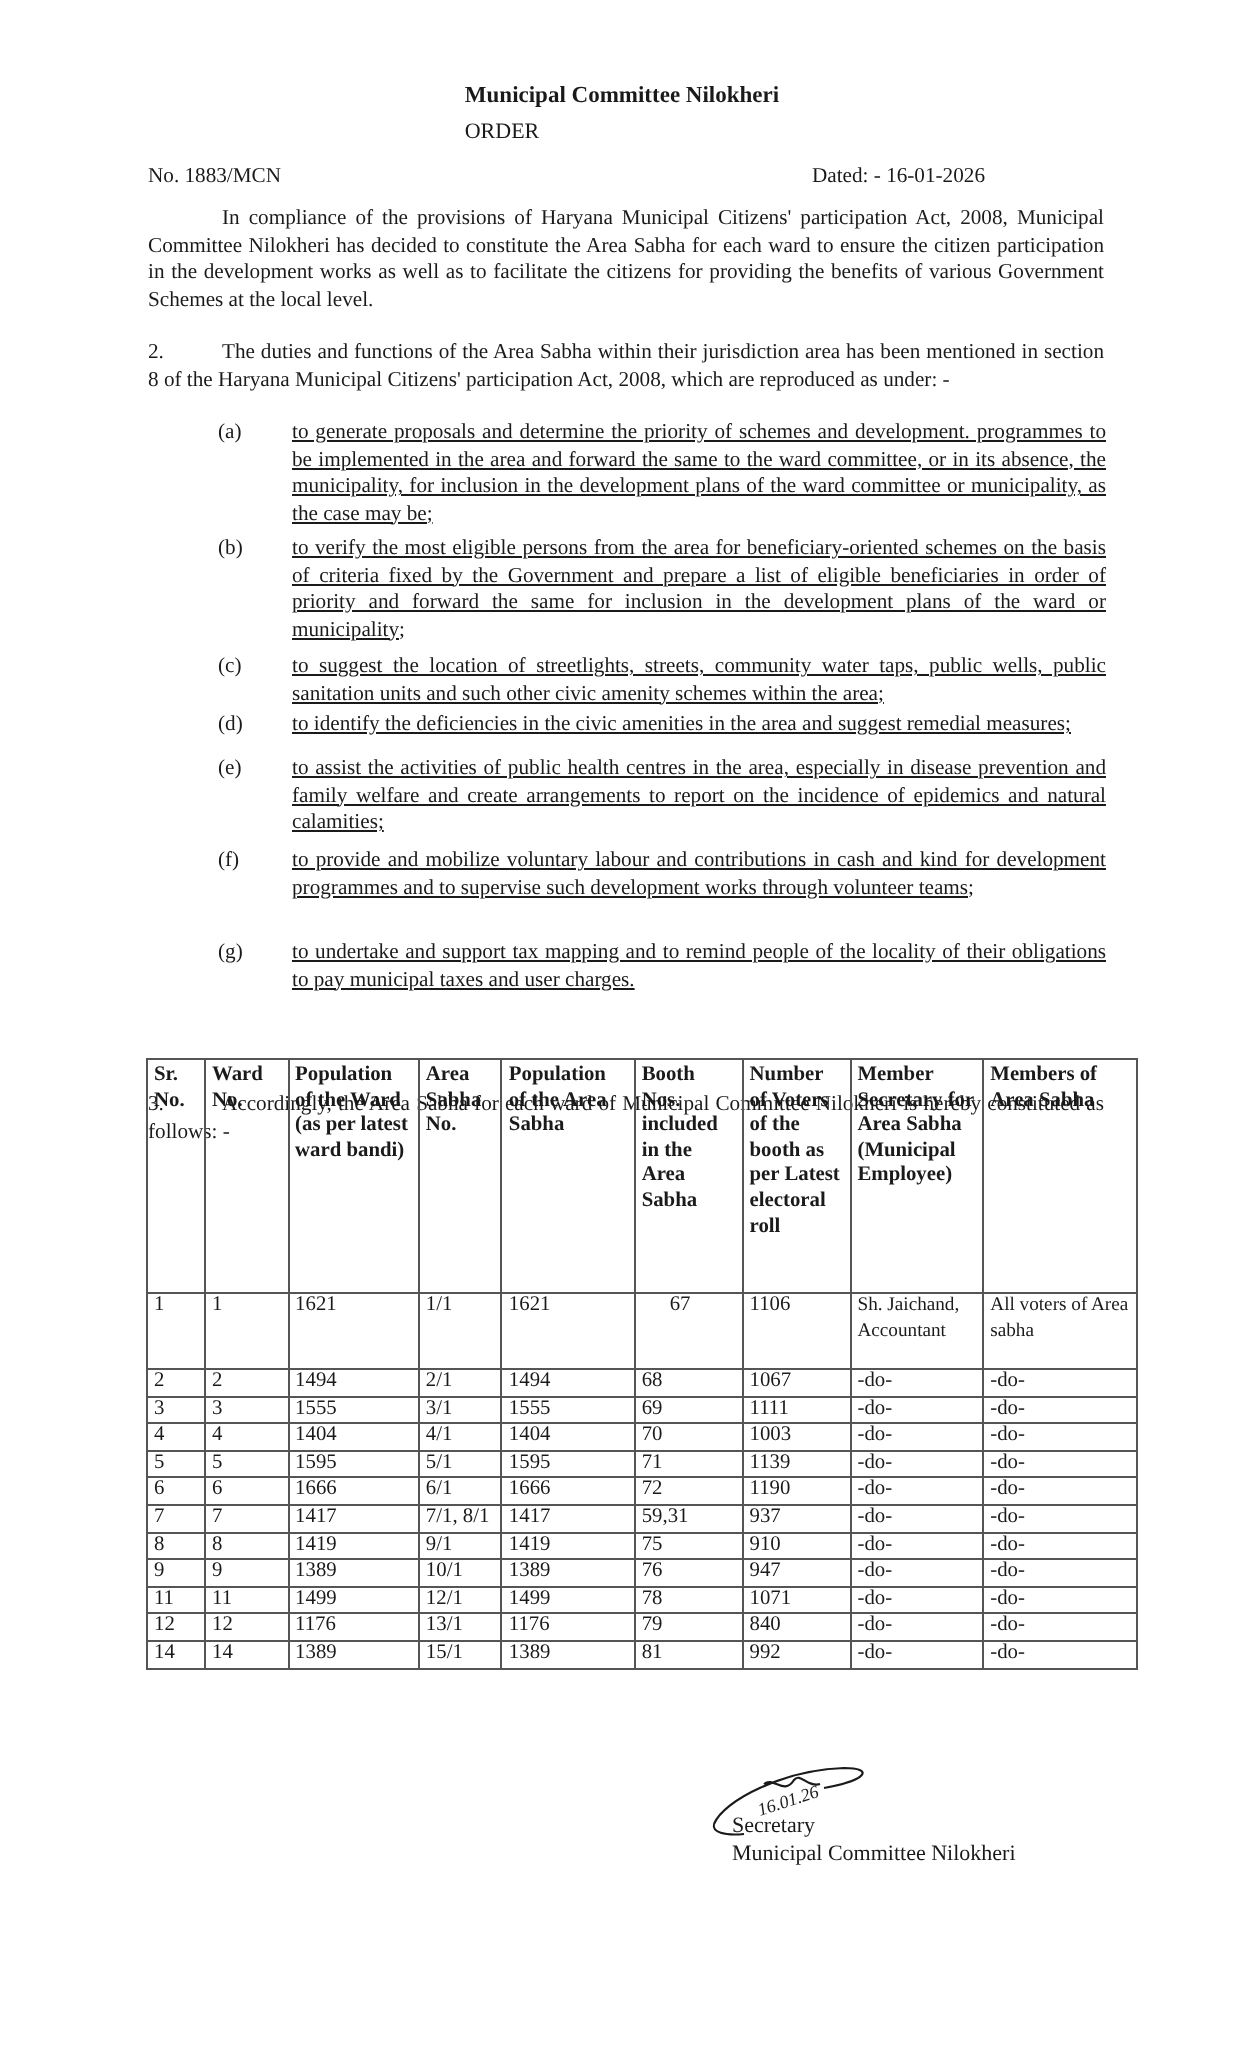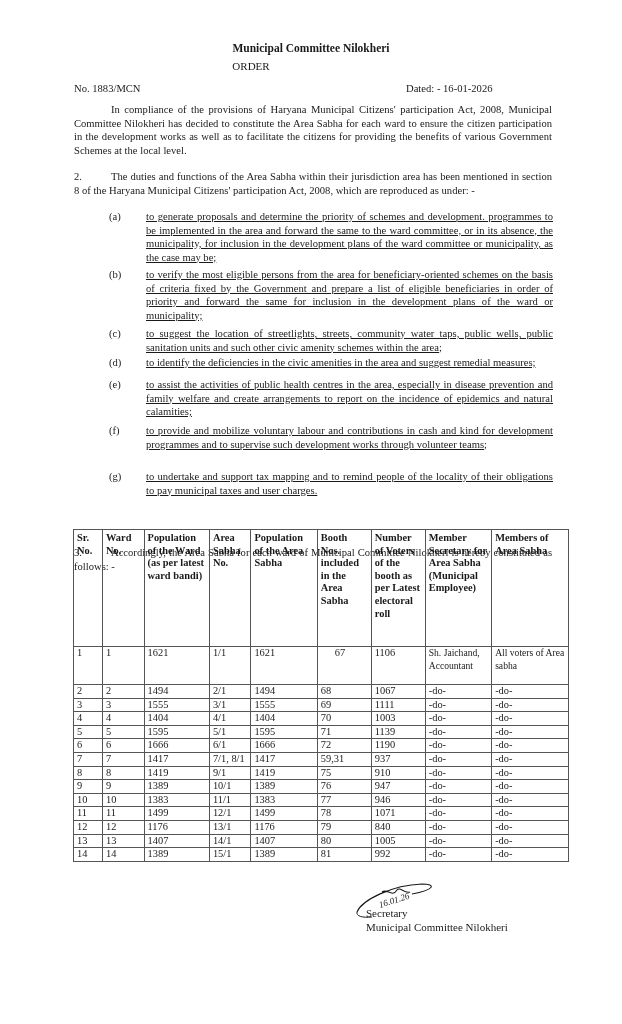--- a/index.html
+++ b/index.html
@@ -198,31 +198,20 @@
         <td>9</td>
         <td>1389</td>
         <td>10/1</td>
         <td>1389</td>
         <td>76</td>
         <td>947</td>
         <td>-do-</td>
         <td>-do-</td>
       </tr>
       <tr>
-        <td>10</td>
-        <td>10</td>
-        <td>1383</td>
-        <td>11/1</td>
-        <td>1383</td>
-        <td>77</td>
-        <td>946</td>
-        <td>-do-</td>
-        <td>-do-</td>
-      </tr>
-      <tr>
         <td>11</td>
         <td>11</td>
         <td>1499</td>
         <td>12/1</td>
         <td>1499</td>
         <td>78</td>
         <td>1071</td>
         <td>-do-</td>
         <td>-do-</td>
       </tr>
@@ -231,31 +220,20 @@
         <td>12</td>
         <td>1176</td>
         <td>13/1</td>
         <td>1176</td>
         <td>79</td>
         <td>840</td>
         <td>-do-</td>
         <td>-do-</td>
       </tr>
       <tr>
-        <td>13</td>
-        <td>13</td>
-        <td>1407</td>
-        <td>14/1</td>
-        <td>1407</td>
-        <td>80</td>
-        <td>1005</td>
-        <td>-do-</td>
-        <td>-do-</td>
-      </tr>
-      <tr>
         <td>14</td>
         <td>14</td>
         <td>1389</td>
         <td>15/1</td>
         <td>1389</td>
         <td>81</td>
         <td>992</td>
         <td>-do-</td>
         <td>-do-</td>
       </tr>

